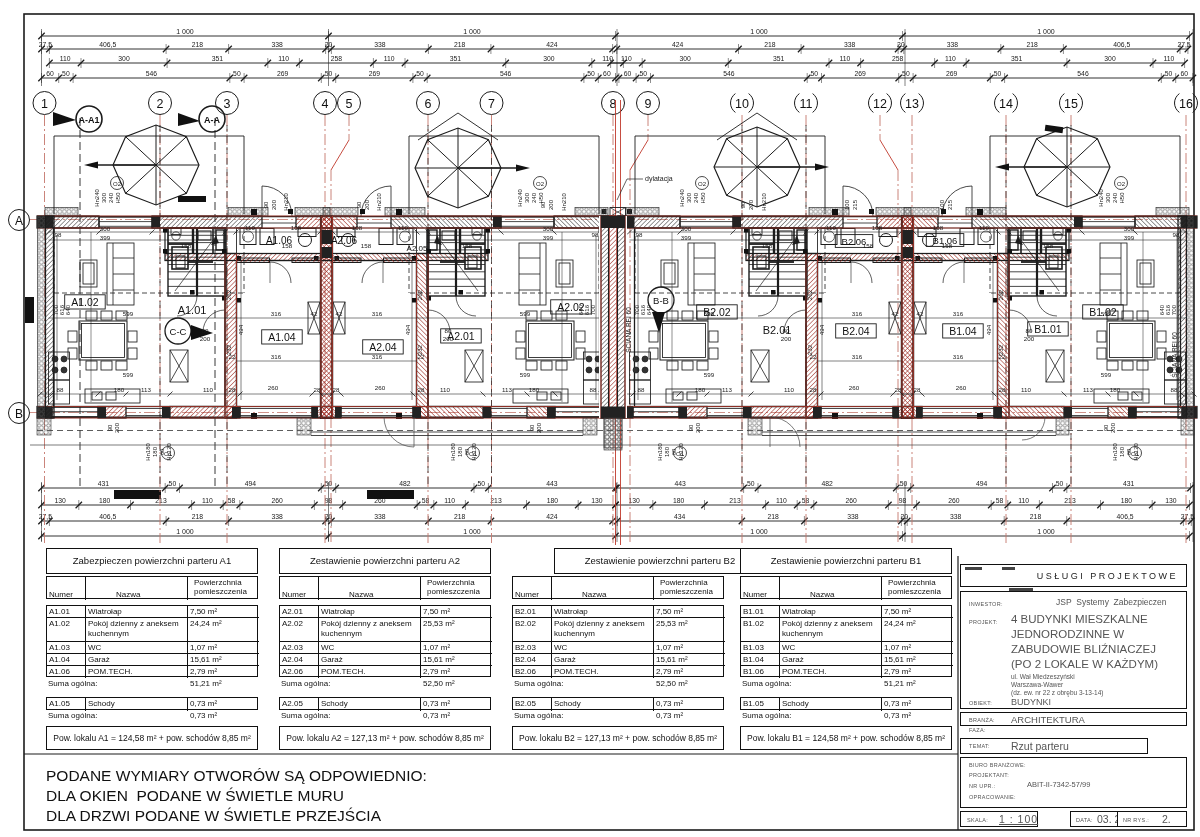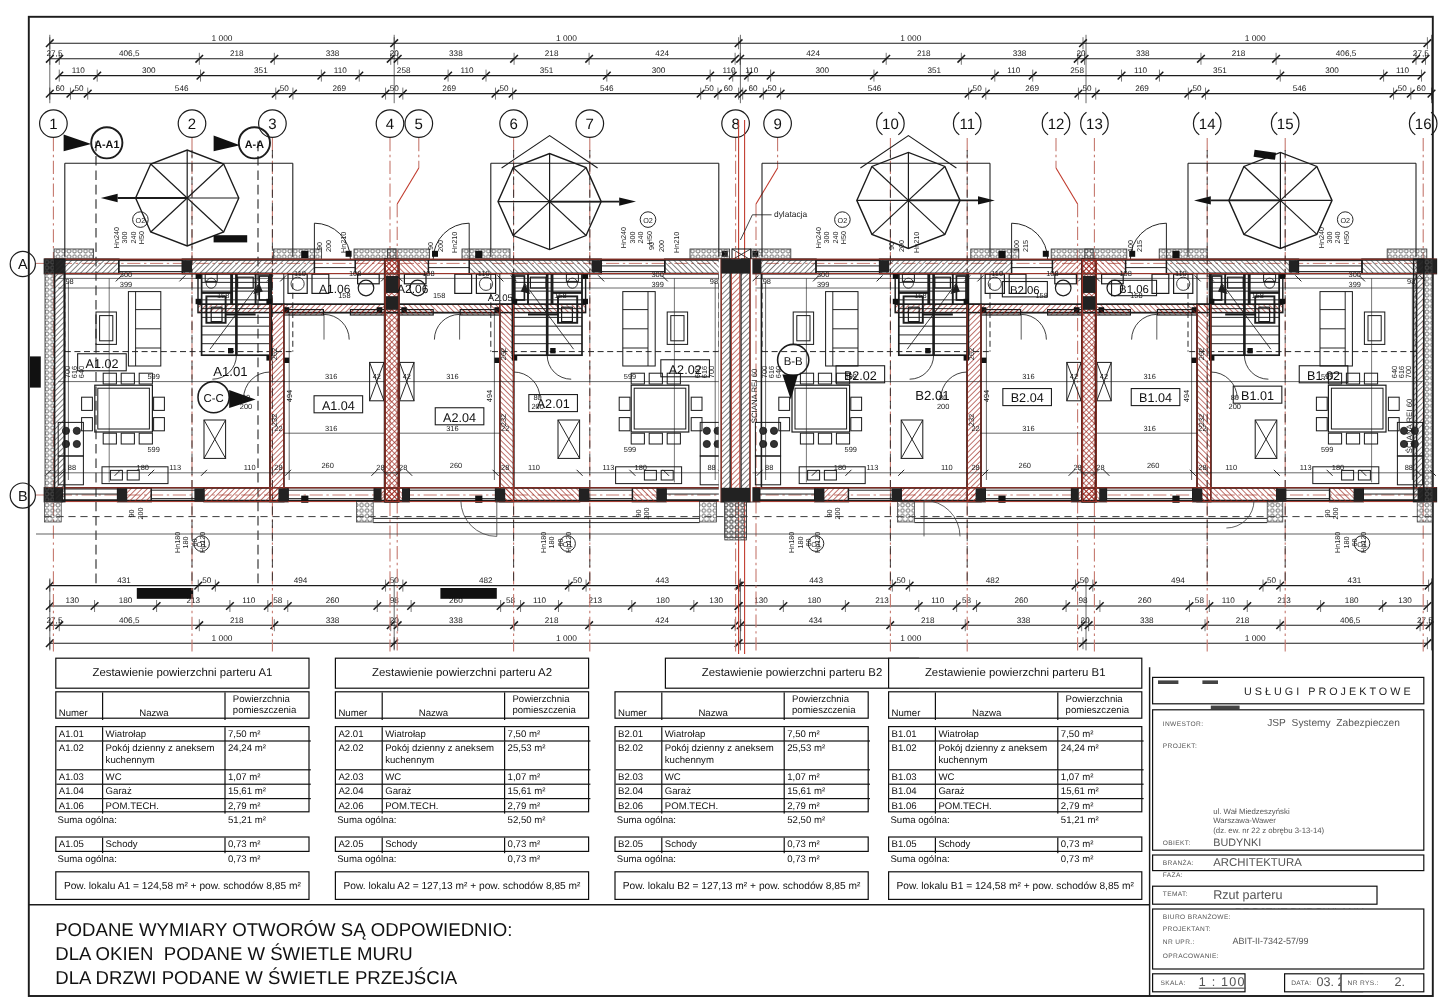--- a/index.html
+++ b/index.html
@@ -1480,21 +1480,21 @@
       <text x="1164.0" y="310.0" font-size="6.2" text-anchor="middle" fill="#1a1a1a" font-weight="normal" transform="rotate(-90 1164.0 310.0)">640</text>
       <text x="991.0" y="330.0" font-size="6.2" text-anchor="middle" fill="#1a1a1a" font-weight="normal" transform="rotate(-90 991.0 330.0)">494</text>
       <text x="1003.0" y="295.0" font-size="6.2" text-anchor="middle" fill="#1a1a1a" font-weight="normal" transform="rotate(-90 1003.0 295.0)">262</text>
       <text x="1003.0" y="350.0" font-size="6.2" text-anchor="middle" fill="#1a1a1a" font-weight="normal" transform="rotate(-90 1003.0 350.0)">232</text>
       <text x="631.0" y="330.0" font-size="6.5" text-anchor="middle" fill="#1a1a1a" font-weight="normal" transform="rotate(-90 631.0 330.0)">ŚCIANA REI 60</text>
       <text x="1177.0" y="355.0" font-size="6.5" text-anchor="middle" fill="#1a1a1a" font-weight="normal" transform="rotate(-90 1177.0 355.0)">ŚCIANA REI 60</text>
       <line x1="24.0" y1="754.0" x2="958.0" y2="754.0" stroke="#1c1c1c" stroke-width="1.2" opacity="1"></line>
       <line x1="958.0" y1="556.0" x2="958.0" y2="830.0" stroke="#1c1c1c" stroke-width="1.2" opacity="1"></line>
     </svg></div>
 <div class="tb" style="left:46px;top:548px;width:212px;height:26px;">
-    <span class="tt">Zestawienie powierzchni parteru A1</span>
+    <span class="tt">Zabezpieczen powierzchni parteru A1</span>
   </div>
 <div class="tb" style="left:46px;top:576px;width:212px;height:23px;">
     <div class="c" style="left:0;width:39px;height:23px;">
       <span style="position:absolute;bottom:1px;left:2px;">Numer</span>
     </div>
     <div class="c" style="left:39px;width:102px;height:23px;">
       <span style="position:absolute;bottom:1px;left:30px;">Nazwa</span>
     </div>
     <div class="c" style="left:141px;width:71px;height:23px;">
       <span style="position:absolute;top:1px;left:6px;">Powierzchnia<br>pomieszczenia</span>
@@ -1846,20 +1846,21 @@
 <div class="tb" style="left:960px;top:564px;width:227px;height:23px;">
   <span style="position:absolute;right:8px;top:6px;font-size:9px;font-weight:normal;letter-spacing:2.5px;color:#222;">USŁUGI PROJEKTOWE</span>
   <span style="position:absolute;left:4px;top:2px;width:17px;height:3px;background:#444;"></span>
   <span style="position:absolute;left:41px;top:2px;width:13px;height:3px;background:#444;"></span>
 </div>
 <div style="position:absolute;left:1009px;top:588px;width:24px;height:4px;background:#444;"></div>
 <div class="tb" style="left:960px;top:591px;width:227px;height:118px;">
   <span class="lb" style="left:8px;top:9px;">INWESTOR:</span>
   <span class="gy" style="left:95px;top:5px;font-size:8.5px;">JSP&nbsp; Systemy&nbsp; Zabezpieczen</span>
   <span class="lb" style="left:8px;top:27px;">PROJEKT:</span>
+  <span class="gy" style="left:50px;top:20px;font-size:11.5px;line-height:15px;">4 BUDYNKI MIESZKALNE<br>JEDNORODZINNE W<br>ZABUDOWIE BLIŹNIACZEJ<br>(PO 2 LOKALE W KAŻDYM)</span>
   <span class="gy" style="left:50px;top:81px;font-size:6.5px;line-height:8px;">ul. Wał Miedzeszyński<br>Warszawa-Wawer<br>(dz. ew. nr 22 z obrębu 3-13-14)</span>
   <span class="lb" style="left:8px;top:108px;">OBIEKT:</span>
   <span class="gy" style="left:50px;top:105px;font-size:9px;">BUDYNKI</span>
 </div>
 <div class="tb" style="left:960px;top:712px;width:227px;height:14px;padding-left:16px;">
   <span class="lb" style="left:8px;top:4px;">BRANŻA:</span>
   <span class="gy" style="left:50px;top:1px;font-size:9.5px;">ARCHITEKTURA</span>
   <span class="lb" style="left:8px;top:14px;">FAZA:</span>
   <span class="gy" style="left:68px;top:11px;font-size:9.5px;margin-top:31px;">PROJEKT BUDOWLANY</span>
 </div>

